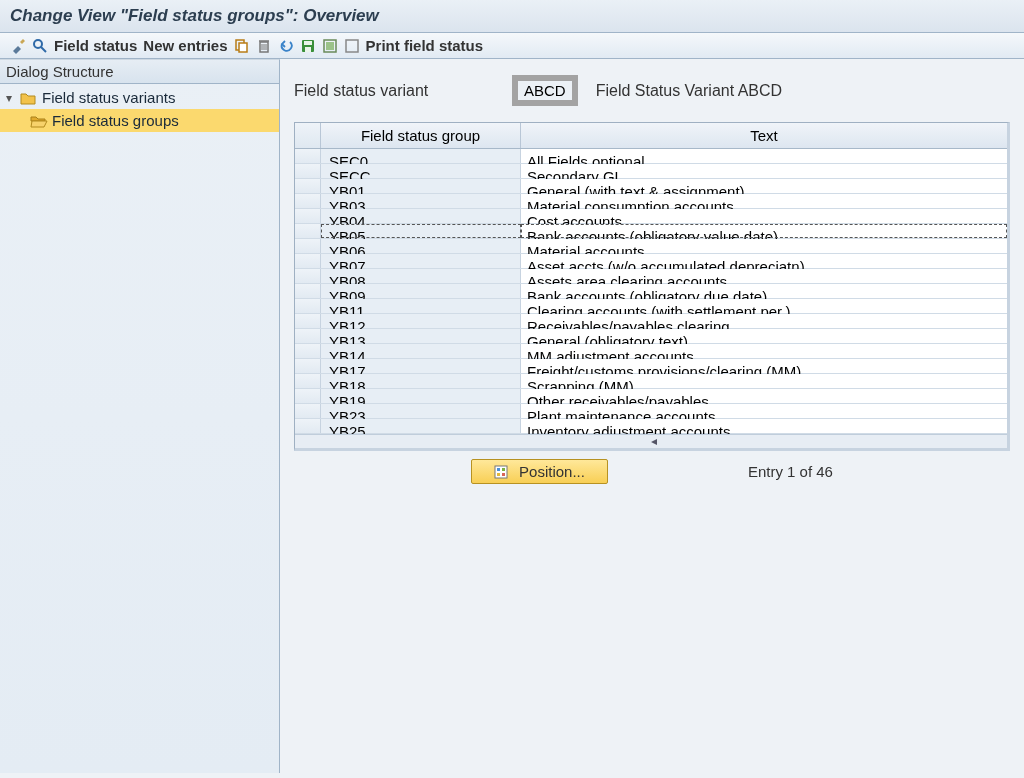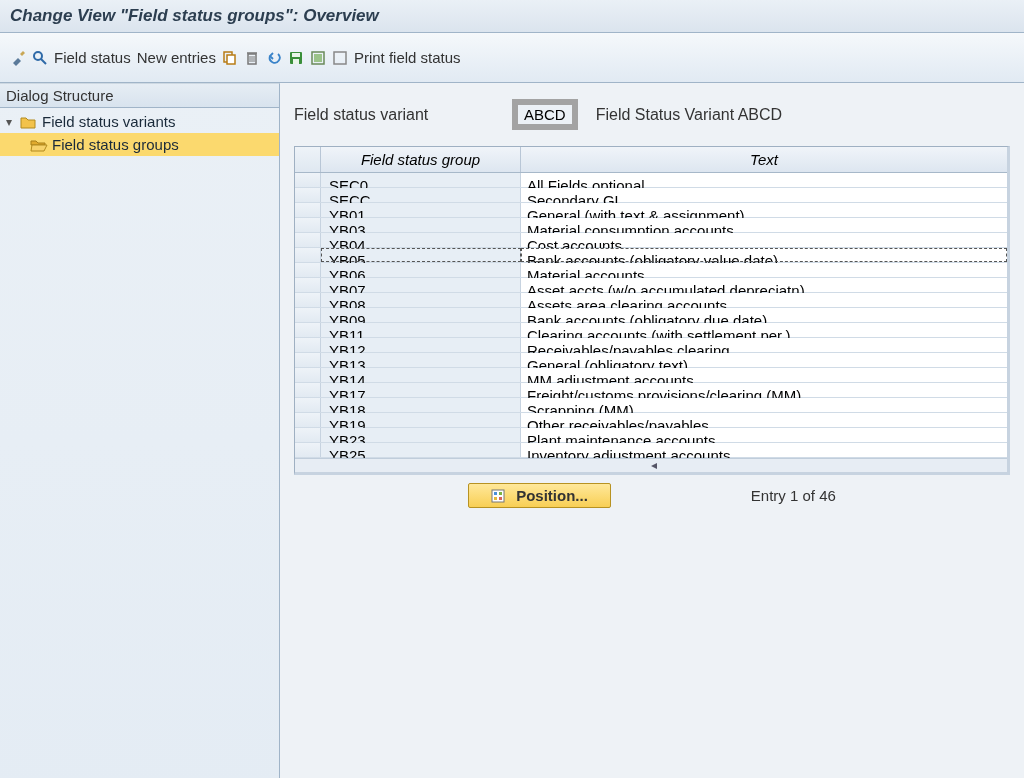--- a/index.html
+++ b/index.html
@@ -16,26 +16,27 @@
       border-bottom: 1px solid #a0b4c8;
       padding: 6px 10px;
       font-style: italic;
       font-weight: bold;
       font-size: 17px;
       color: #2c3e50;
     }
     .toolbar {
       background: linear-gradient(#f5f8fb, #e1eaf3);
       border-bottom: 1px solid #a0b4c8;
-      padding: 16px 10px;
+      padding: 4px 10px;
       display: flex;
       align-items: center;
       gap: 4px;
       font-size: 15px;
       color: #333;
+      font-weight: bold;
     }
     .toolbar .icon, .toolbar .lbl { margin-right: 2px; }
     .toolbar .icon { width: 16px; height: 16px; display: inline-flex; align-items: center; justify-content: center; }
     .main {
       display: flex;
       height: calc(778px - 64px);
     }
     .sidebar {
       width: 280px;
       background: linear-gradient(#eaf0f6, #e4ecf4);
@@ -76,21 +77,20 @@
       border-right: 3px solid #c7d3e0;
       border-bottom: 3px solid #c7d3e0;
       background: #fff;
       display: flex;
       flex-direction: column;
     }
     .grid-header {
       display: flex;
       background: linear-gradient(#f0f4f9,#dde6f0);
       border-bottom: 1px solid #a7b8c9;
-      font-style: italic;
     }
     .col-sel { width: 26px; border-right: 1px solid #b8c6d6; background: linear-gradient(#eef3f8,#dfe8f1);}
     .col-code { width: 200px; border-right: 1px solid #b8c6d6; padding: 4px 8px; text-align: center; font-size: 15px;}
     .col-text { flex: 1; padding: 4px 8px; text-align: center; font-size: 15px;}
     .grid-body { max-height: 560px; overflow: hidden; }
     .grow {
       display: flex; border-bottom: 1px solid #d0dbe6;
       font-size: 15px;
       height: 15px;
       align-items: stretch;
@@ -117,21 +117,20 @@
       font-size: 15px;
     }
     .pos-btn {
       background: linear-gradient(#ffe89a,#f8cf55);
       border: 1px solid #b79222;
       border-radius: 2px;
       padding: 3px 22px;
       display: inline-flex; align-items: center; gap: 11px;
       font-size: 15px; color: #333;
       cursor: pointer;
-      font-weight: bold;
     }
     .entry-count { color: #333; }
     svg { display: block; }
   </style>
 </head>
 <body>
 
 <div class="titlebar">Change View "Field status groups": Overview</div>
 
 <div class="toolbar">

